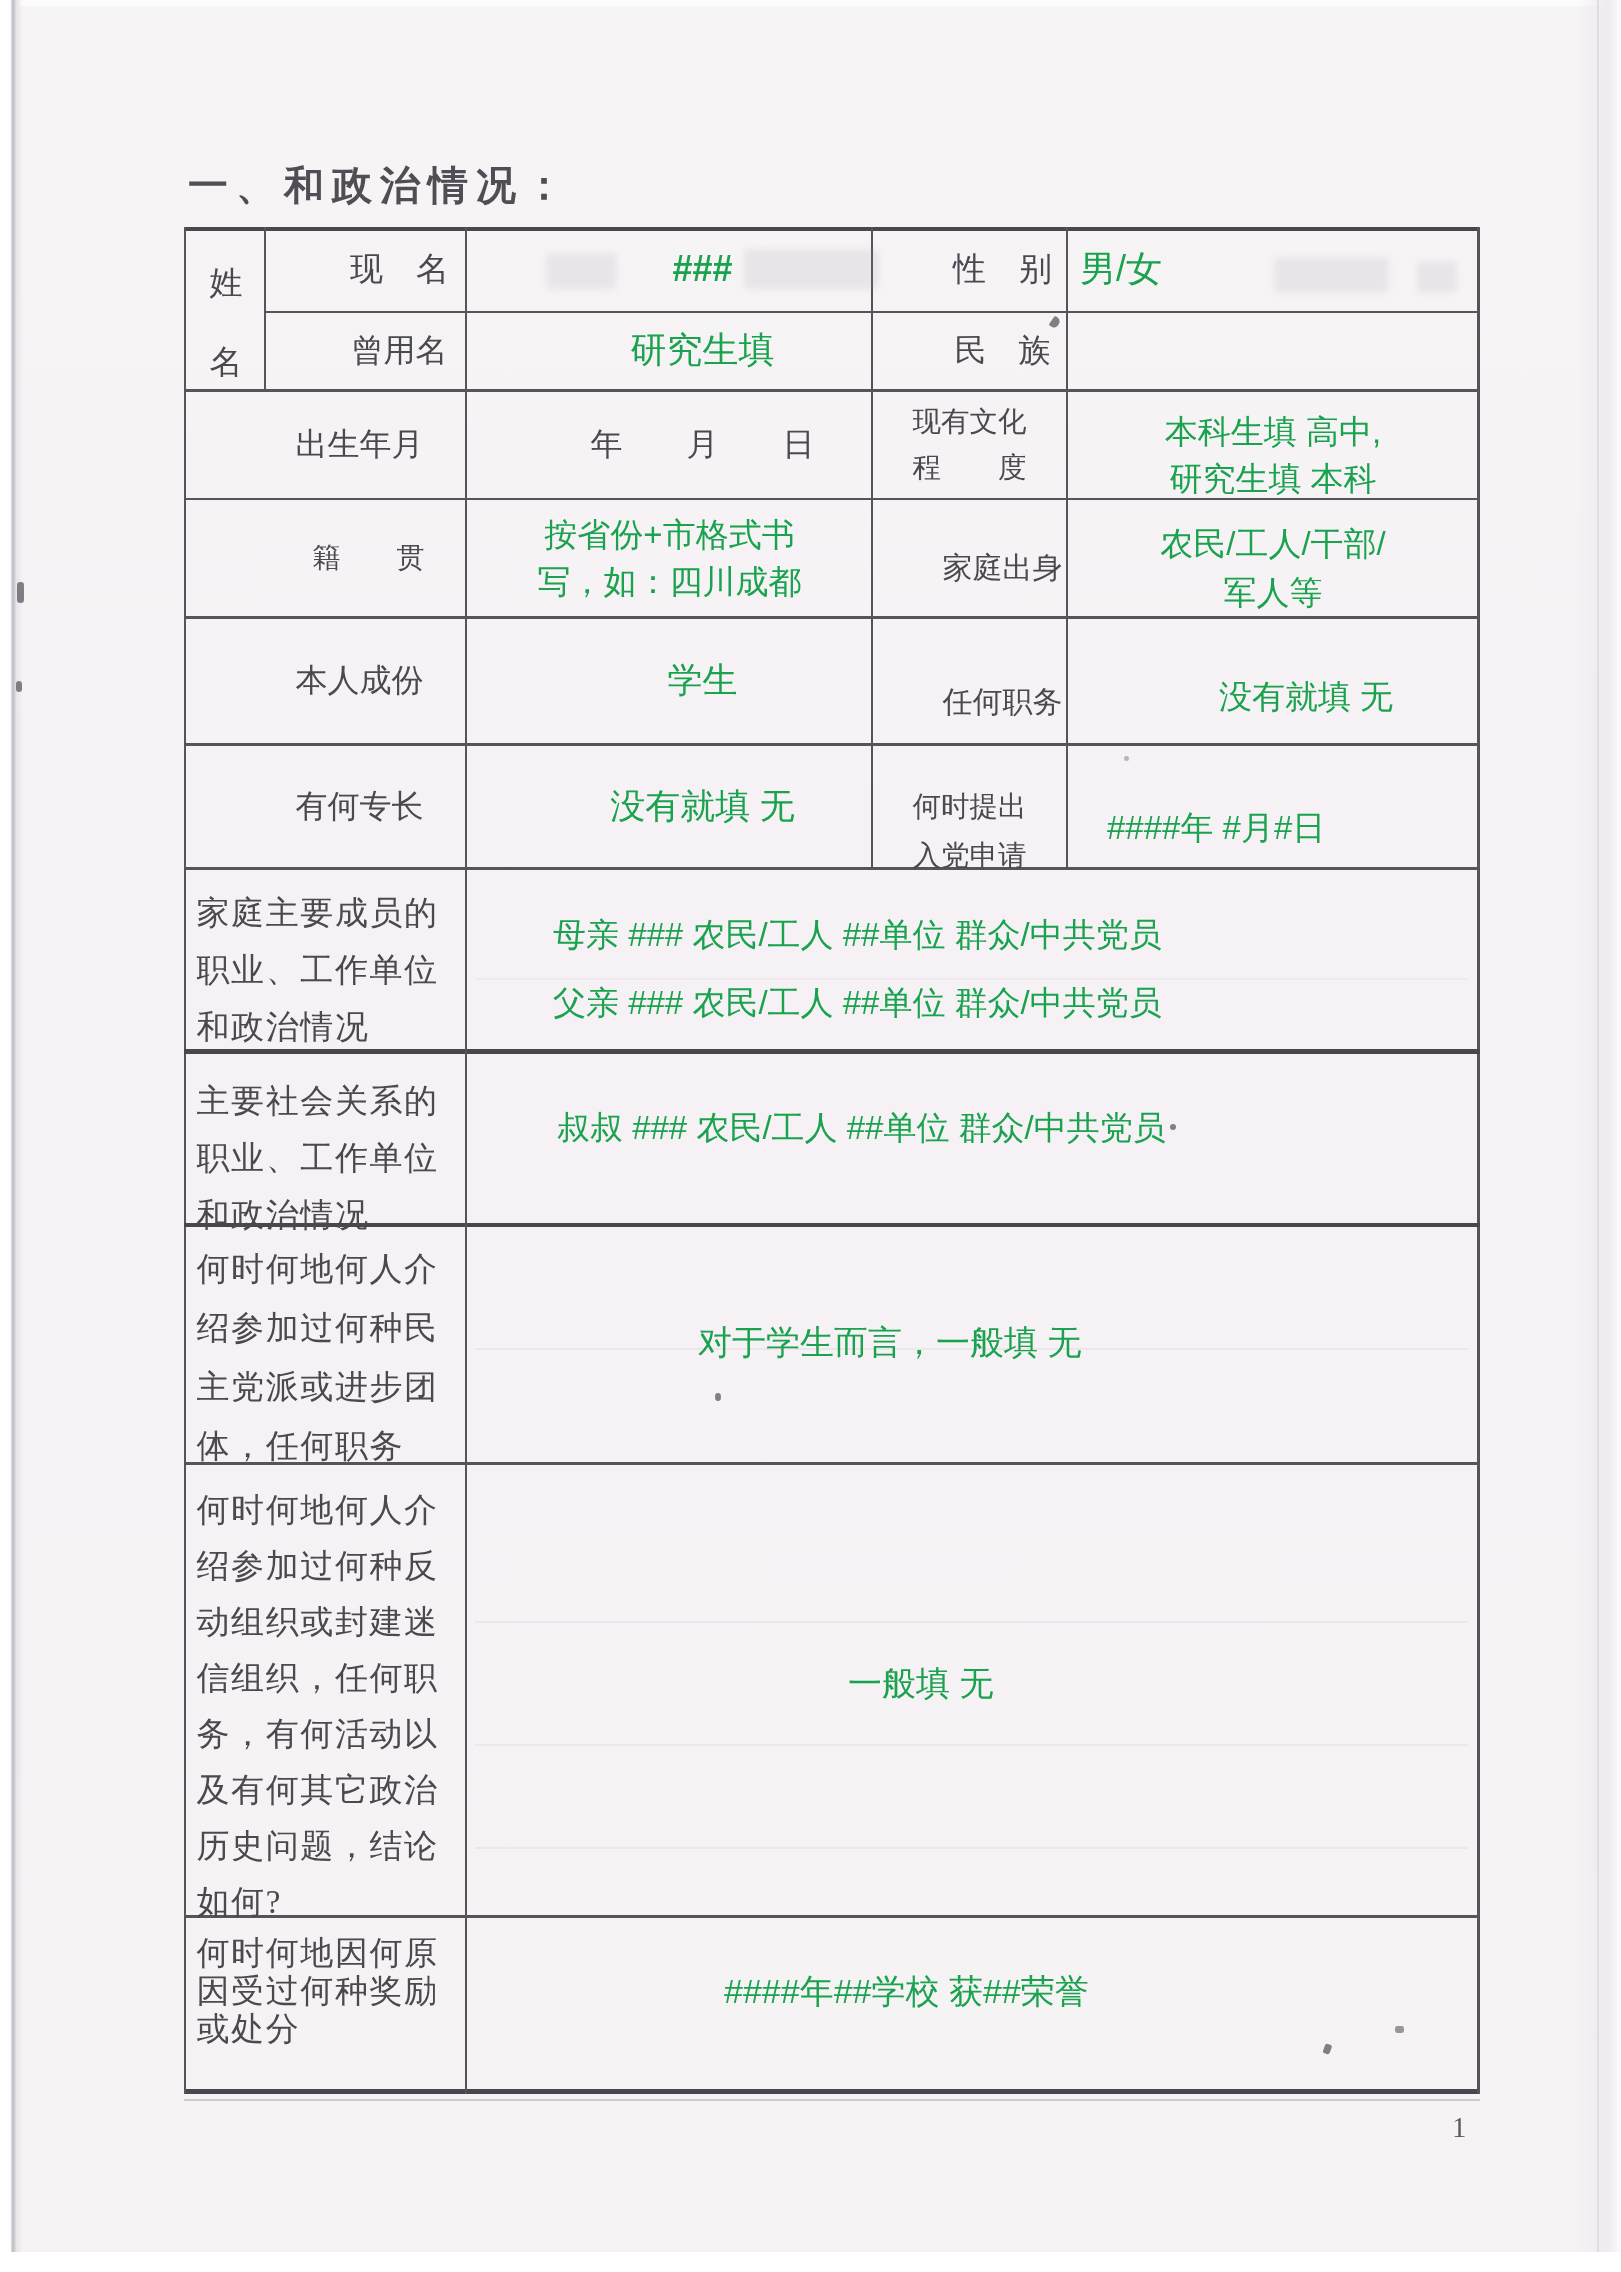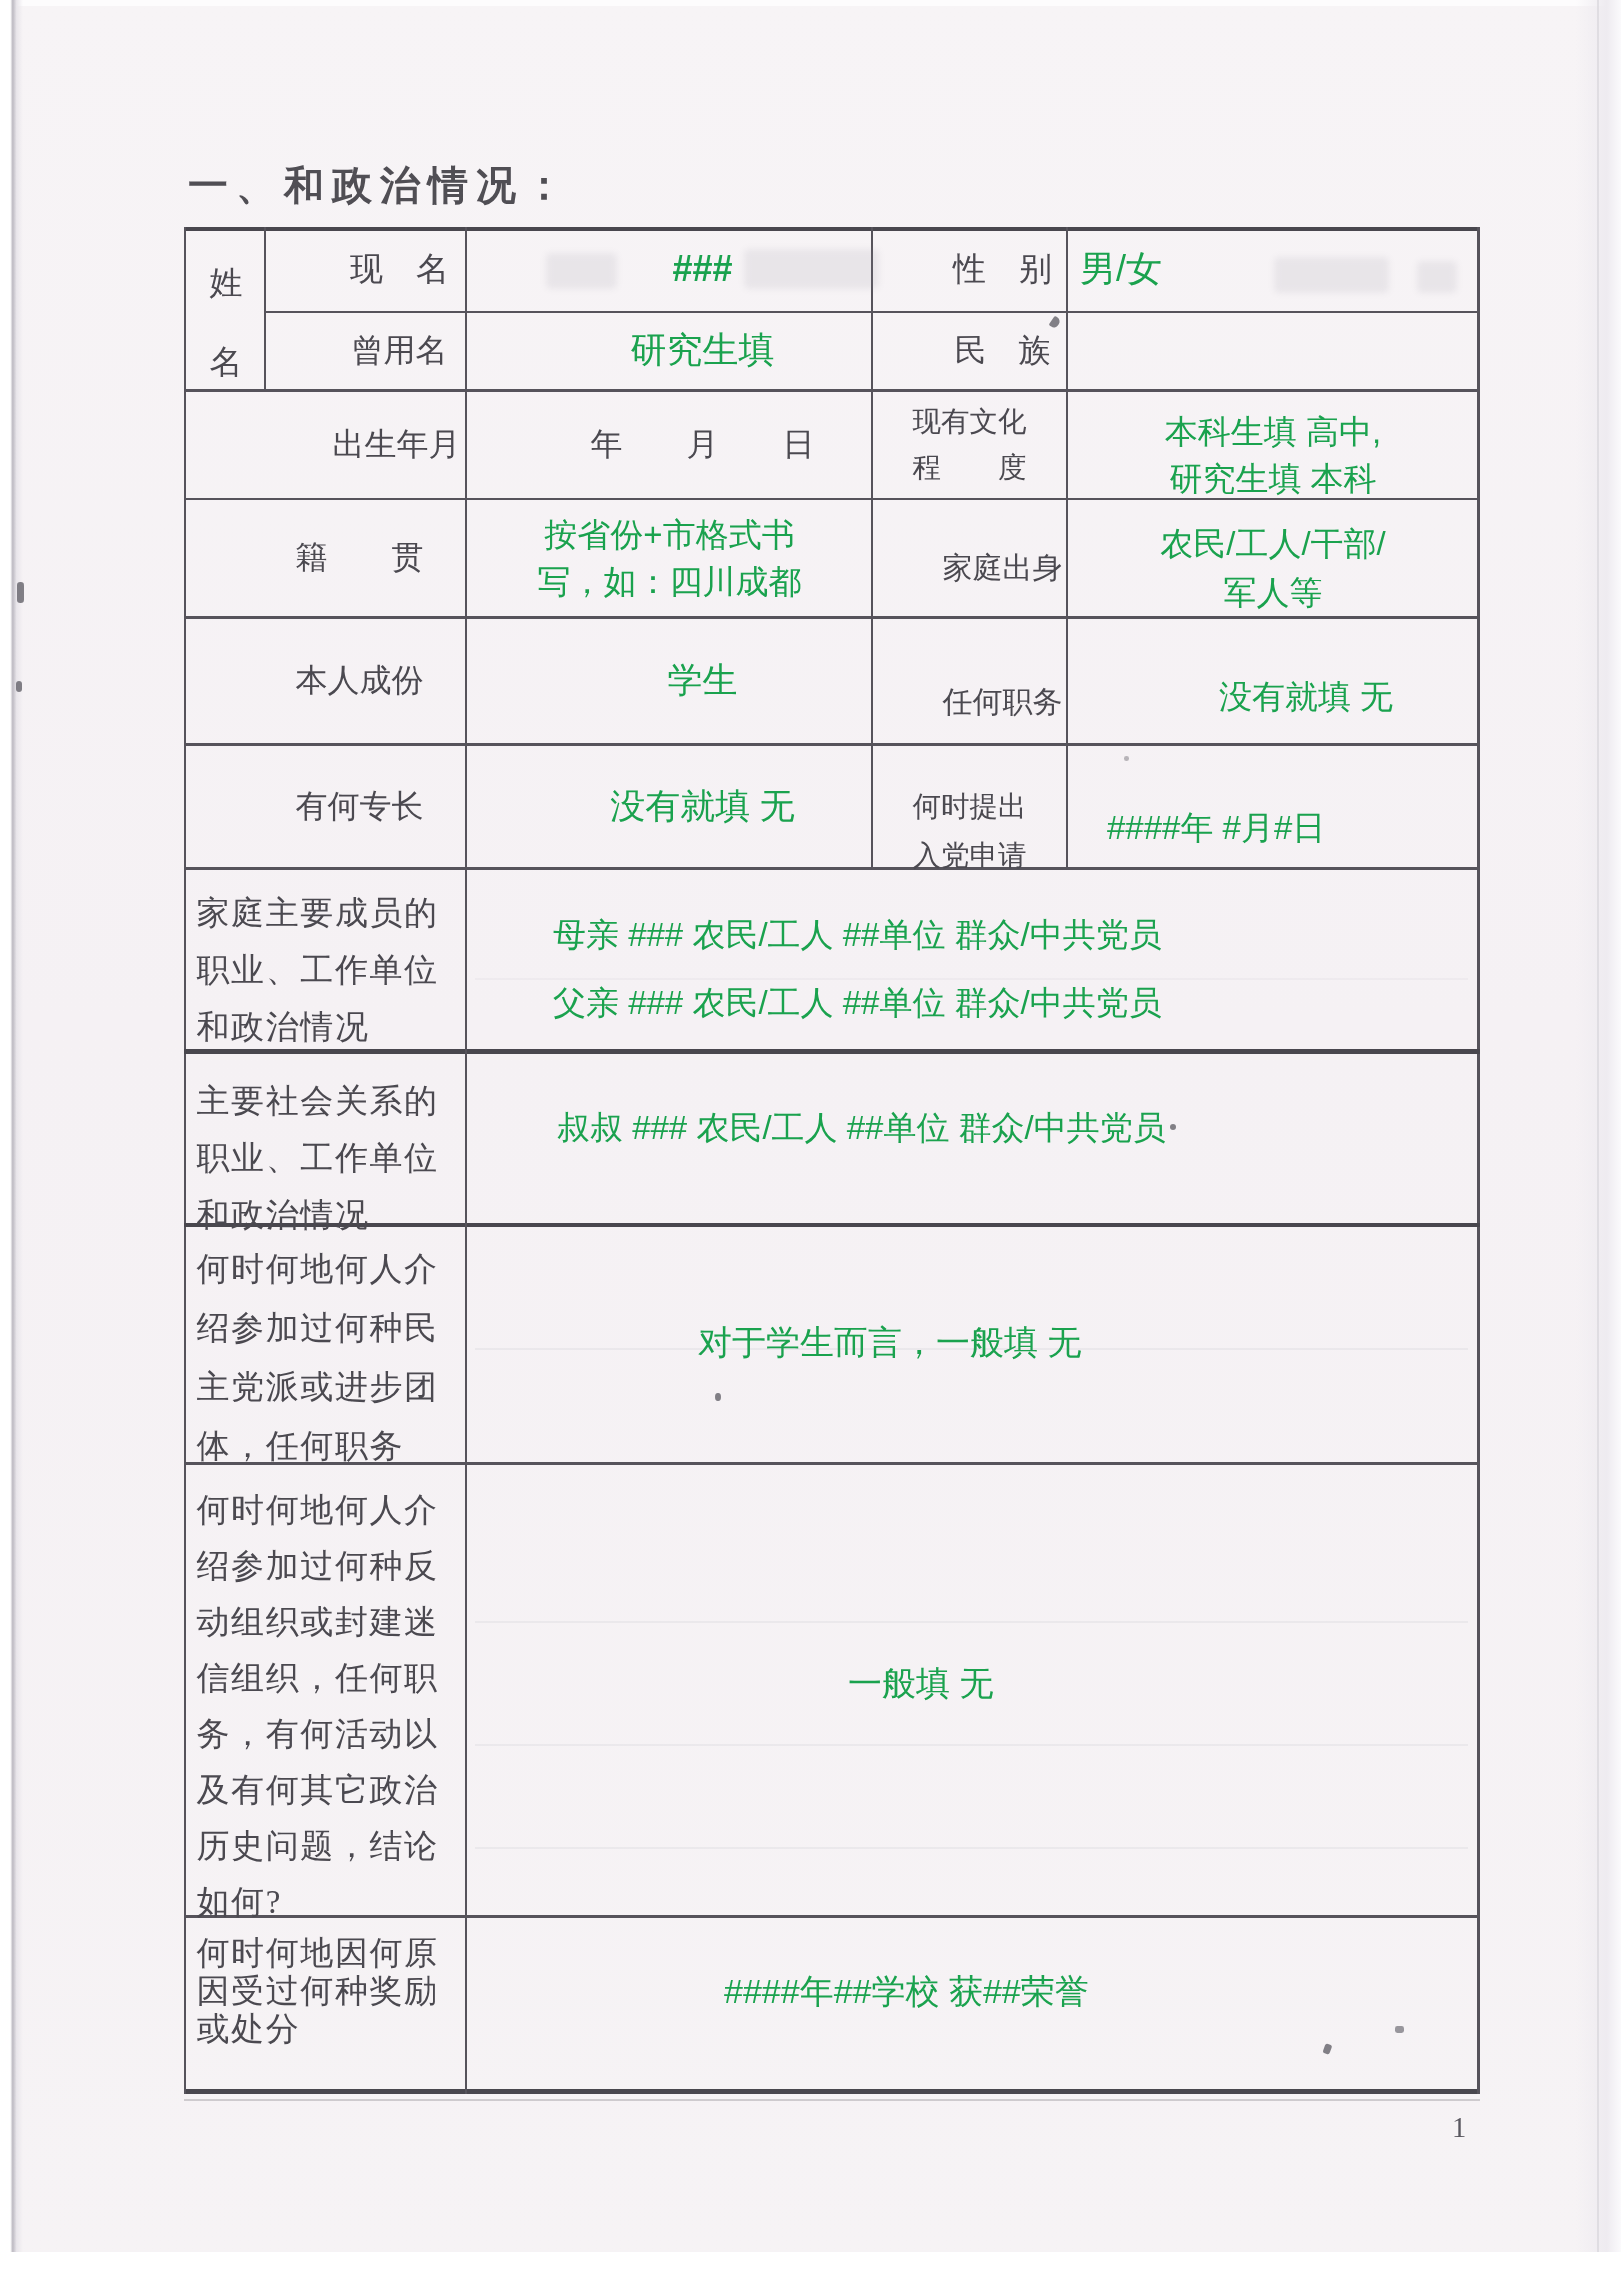--- a/index.html
+++ b/index.html
@@ -89,28 +89,28 @@
 
   <div class="cell label nw" style="left:267px;top:227px;width:199px;height:84px;font-size:33px;">现　名</div>
   <div class="cell green nw" style="left:468px;top:227px;width:403px;height:84px;font-size:36px;font-weight:600;">###</div>
   <div class="cell label nw" style="left:873px;top:227px;width:193px;height:84px;font-size:33px;">性　别</div>
   <div class="cell label nw" style="left:267px;top:313px;width:199px;height:75px;font-size:32px;">曾用名</div>
 
   <div class="cell green nw" style="left:1069px;top:227px;width:408px;height:84px;justify-content:flex-start;padding-left:11px;font-size:36px;">男/女</div>
   <div class="cell green nw" style="left:468px;top:313px;width:403px;height:75px;font-size:36px;">研究生填</div>
   <div class="cell label nw" style="left:873px;top:313px;width:193px;height:75px;font-size:32px;">民　族</div>
 
-  <div class="cell label nw" style="left:187px;top:392px;width:279px;height:106px;font-size:32px;margin-left:37px;">出生年月</div>
+  <div class="cell label nw" style="left:187px;top:392px;width:279px;height:106px;font-size:32px;">出生年月</div>
   <div class="cell label nw" style="left:468px;top:392px;width:403px;height:106px;font-size:32px;">年　　月　　日</div>
   <div class="cell label pre" style="left:873px;top:392px;width:193px;height:106px;font-size:28.5px;line-height:46px;">现有文化
 程　　度</div>
   <div class="cell green pre" style="left:1069px;top:392px;width:408px;height:106px;font-size:33px;line-height:47px;transform:translateY(9.5px);">本科生填 高中,
 研究生填 本科</div>
 
-  <div class="cell label nw" style="left:187px;top:500px;width:279px;height:116px;font-size:32px;">籍　　贯</div>
+  <div class="cell label nw" style="left:196px;top:500px;width:279px;height:116px;font-size:28px;">籍　　贯</div>
   <div class="cell green pre" style="left:468px;top:500px;width:403px;height:116px;font-size:33px;line-height:47px;">按省份+市格式书
 写，如：四川成都</div>
   <div class="cell label nw" style="left:873px;top:500px;width:193px;height:116px;font-size:30px;transform:translateY(9.5px);">家庭出身</div>
   <div class="cell green pre" style="left:1069px;top:500px;width:408px;height:116px;font-size:33px;line-height:49px;transform:translateY(9.5px);">农民/工人/干部/
 军人等</div>
 
   <div class="cell label nw" style="left:187px;top:618px;width:279px;height:125px;font-size:32px;">本人成份</div>
   <div class="cell label nw" style="left:873px;top:618px;width:193px;height:125px;font-size:30px;transform:translateY(22px);">任何职务</div>
   <div class="cell green nw" style="left:468px;top:618px;width:403px;height:125px;font-size:35px;">学生</div>
   <div class="cell green nw" style="left:1069px;top:618px;width:408px;height:125px;font-size:33px;transform:translateY(17.4px);">没有就填 无</div>

